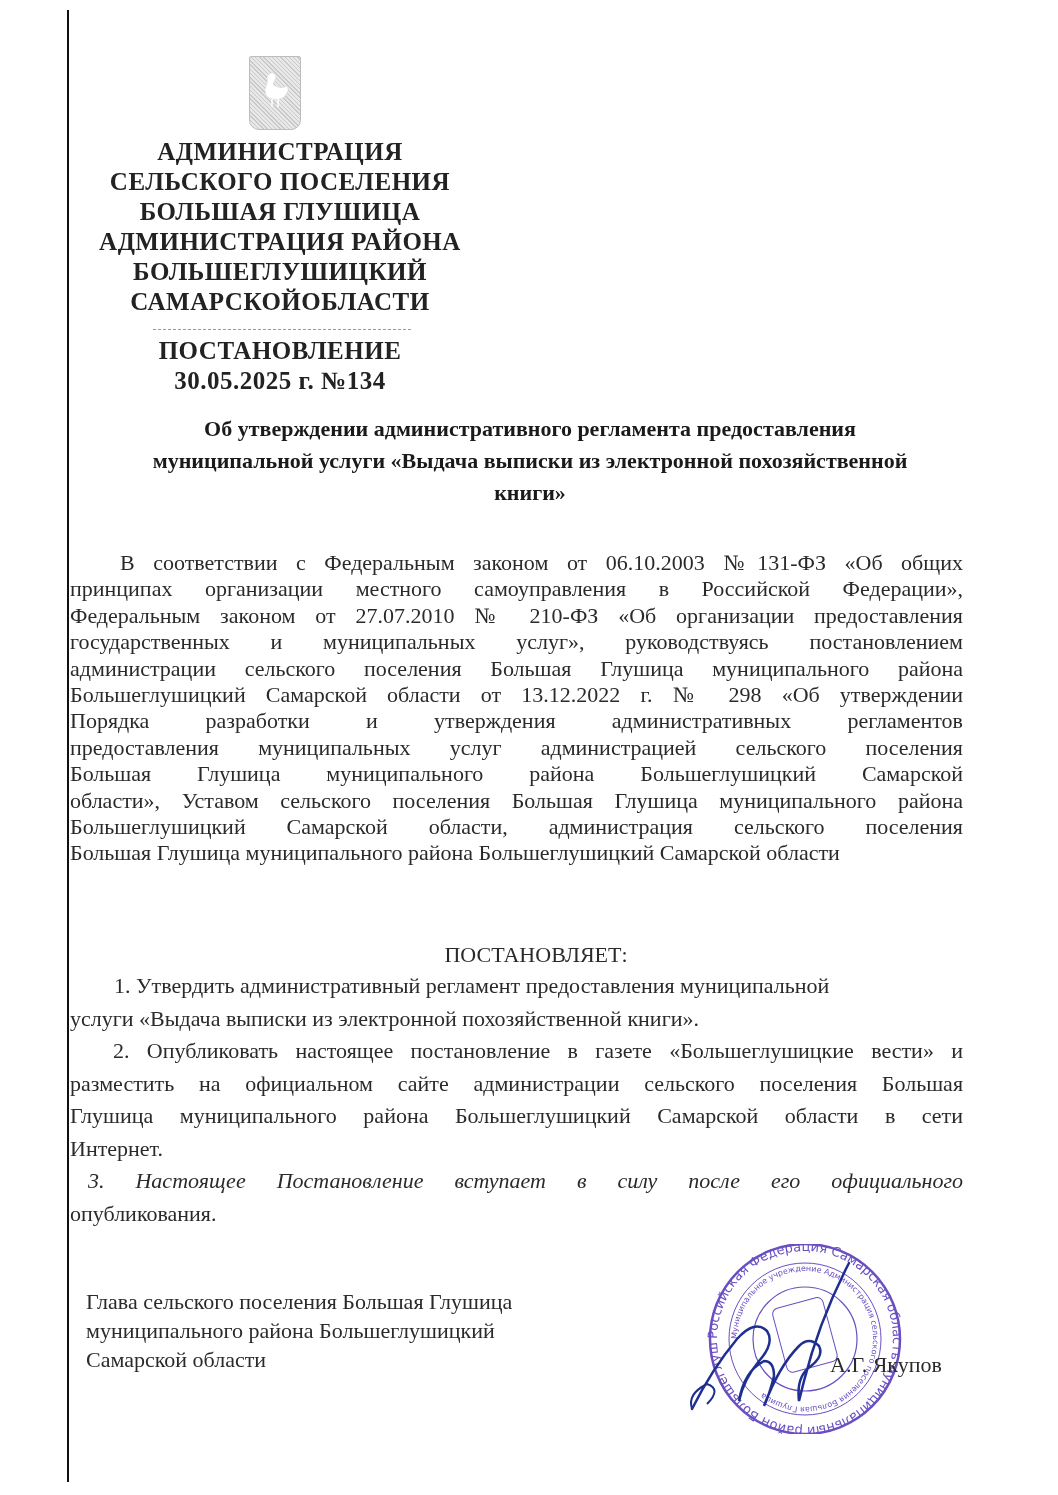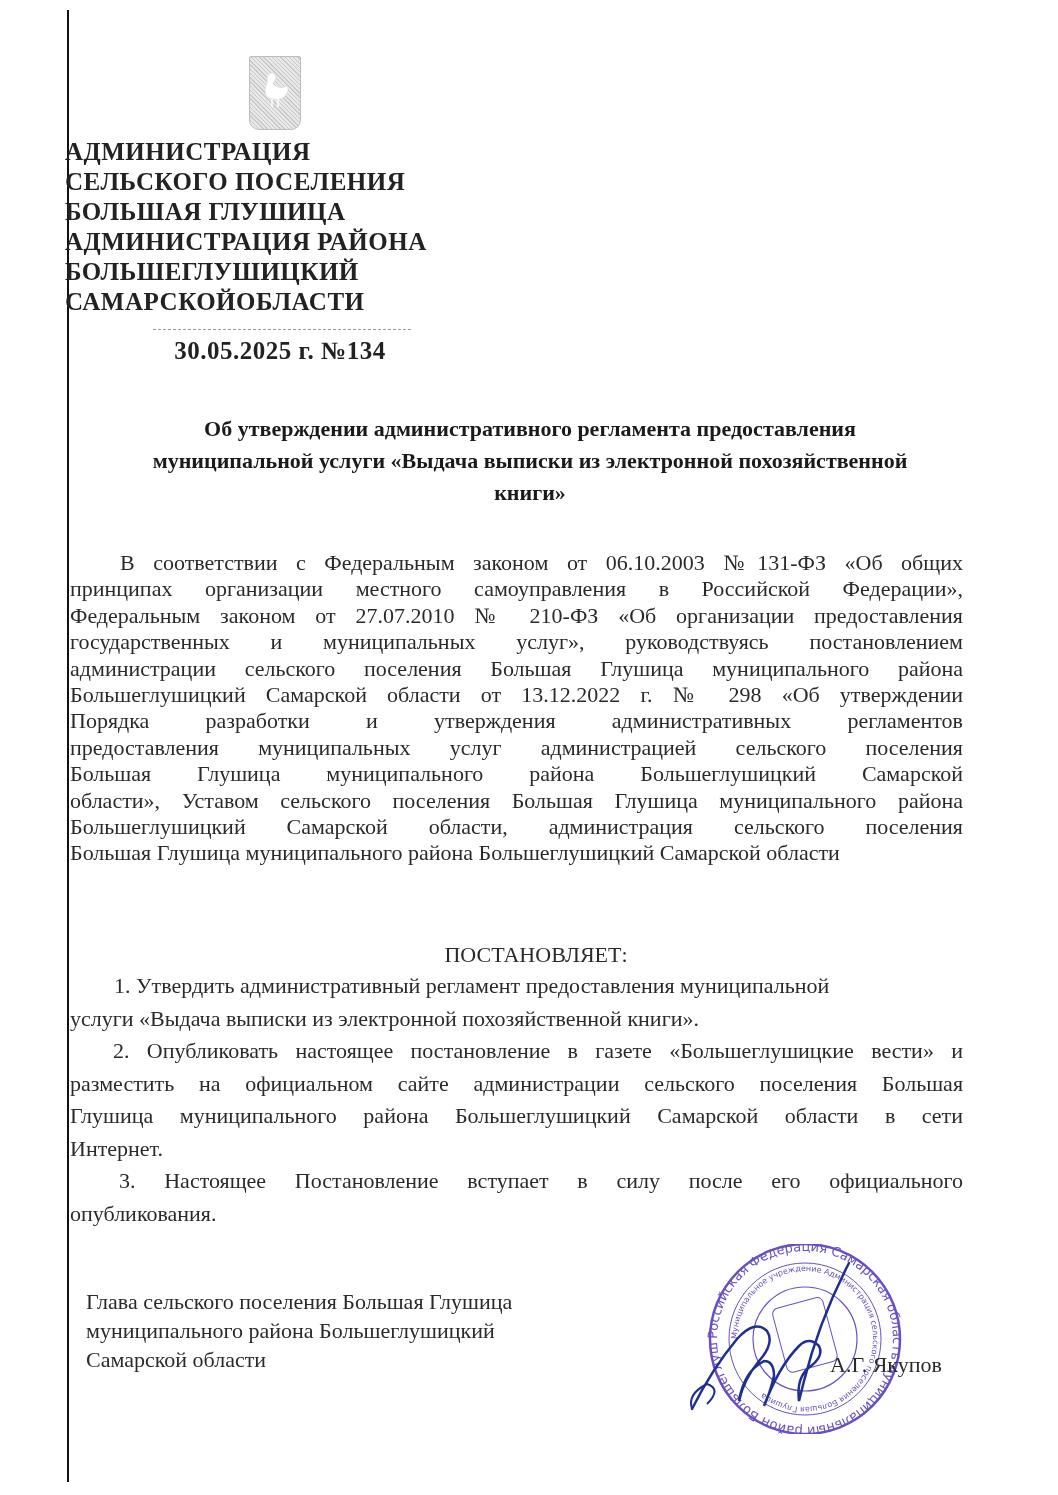--- a/index.html
+++ b/index.html
@@ -36,24 +36,24 @@
       top: 56px;
       width: 50px;
       height: 72px;
       background: repeating-linear-gradient(45deg, #c9c9c9 0 1px, #e8e8e8 1px 3px);
       border: 1px solid #bdbdbd;
       border-radius: 2px 2px 10px 10px;
     }
     .emblem svg { position:absolute; left:0; top:0; width:50px; height:72px; }
     .org-header {
       position: absolute;
-      left: 65px;
+      left: 80px;
       top: 137px;
       width: 400px;
-      text-align: left;
+      text-align: center;
       font-weight: bold;
       font-size: 25px;
       line-height: 30px;
       letter-spacing: 0.5px;
       color: #222;
     }
     .org-header div { white-space: nowrap; }
     .separator {
       position: absolute;
       left: 153px;
@@ -159,20 +159,21 @@
     <div>СЕЛЬСКОГО ПОСЕЛЕНИЯ</div>
     <div>БОЛЬШАЯ ГЛУШИЦА</div>
     <div>АДМИНИСТРАЦИЯ РАЙОНА</div>
     <div>БОЛЬШЕГЛУШИЦКИЙ</div>
     <div>САМАРСКОЙОБЛАСТИ</div>
   </div>
 
   <div class="separator"></div>
 
   <div class="doc-type">
+    <div>ПОСТАНОВЛЕНИЕ</div>
     <div>30.05.2025 г. №134</div>
   </div>
 
   <div class="title">
     <div>Об утверждении административного регламента предоставления</div>
     <div>муниципальной услуги «Выдача выписки из электронной похозяйственной</div>
     <div>книги»</div>
   </div>
 
   <div class="body-text p1">
@@ -194,21 +195,21 @@
     <span class="line center">ПОСТАНОВЛЯЕТ:</span>
   </div>
 
   <div class="body-text items">
     <span class="line last" style="padding-left:44px; box-sizing:border-box;">1.  Утвердить административный регламент предоставления муниципальной</span>
     <span class="line last">услуги  «Выдача выписки из электронной похозяйственной книги».</span>
     <span class="line" style="padding-left:43px; box-sizing:border-box;">2. Опубликовать настоящее постановление в газете «Большеглушицкие вести» и</span>
     <span class="line">разместить на официальном сайте администрации сельского поселения Большая</span>
     <span class="line">Глушица муниципального района Большеглушицкий Самарской области в сети</span>
     <span class="line last">Интернет.</span>
-    <span class="line" style="padding-left:49px; box-sizing:border-box;">3. Настоящее Постановление вступает в силу после его официального</span>
+    <span class="line" style="padding-left:18px; box-sizing:border-box;font-style:italic;">3. Настоящее Постановление вступает в силу после его официального</span>
     <span class="line last">опубликования.</span>
   </div>
 
   <div class="signer">
     <div>Глава сельского поселения Большая Глушица</div>
     <div>муниципального района Большеглушицкий</div>
     <div>Самарской области</div>
   </div>
 
   <div class="stamp">

